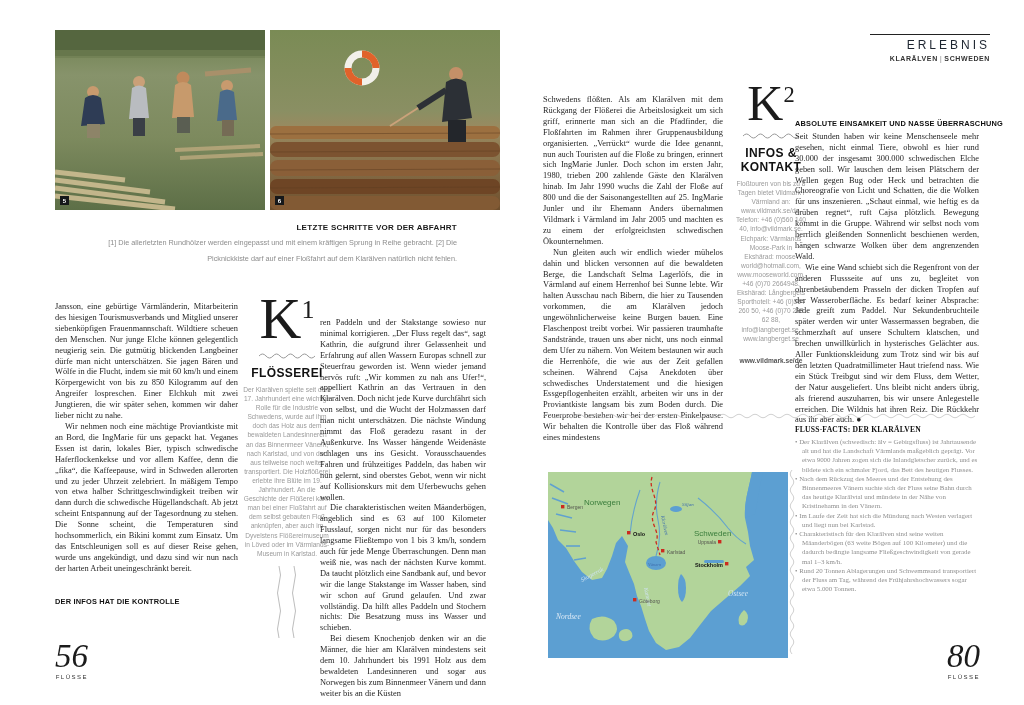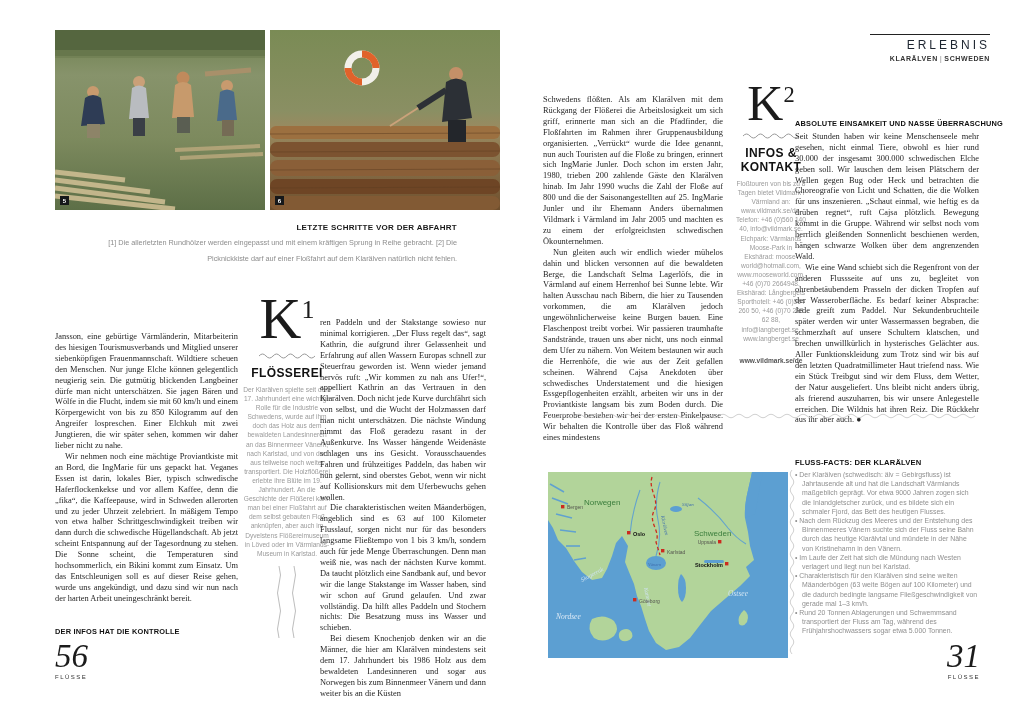--- a/index.html
+++ b/index.html
@@ -23,42 +23,42 @@
   .caption{position:absolute;left:97px;top:223px;width:360px;text-align:right;
            font-family:"Liberation Sans",sans-serif;}
   .caption-title{font-size:8px;font-weight:bold;color:#1a1a1a;letter-spacing:.3px;}
   .caption-body{font-size:7.3px;color:#8d8d8d;line-height:16px;margin-top:3px;}
   
   .col{position:absolute;text-align:justify;font-size:8.4px;line-height:10.9px;color:#262626;}
   .col p{margin:0;}
   .col p.ind{text-indent:10px;}
   .subhead{font-family:"Liberation Sans",sans-serif;font-weight:bold;font-size:7.4px;
            color:#111;margin:22px 0 2px 0;text-align:left;letter-spacing:.2px;white-space:nowrap;}
-  #col1{left:55px;top:332px;width:183px;}
+  #col1{left:55px;top:302px;width:183px;}
   #col3{left:320px;top:318px;width:166px;}
   #col4{left:543px;top:95px;width:180px;}
   #col6{left:795px;top:97px;width:184px;}
   
   .dropbox{position:absolute;text-align:center;font-family:"Liberation Sans",sans-serif;}
   #sidebox{left:243px;top:290px;width:88px;text-align:center;}
   #infobox{left:735px;top:78px;width:72px;}
   .dropcap{font-family:"Liberation Serif",serif;color:#1b1b1b;line-height:1;}
   #sidebox .dropcap{font-size:58px;}
   #infobox .dropcap{font-size:50px;}
   .dropcap sup{font-size:45%;vertical-align:super;}
   .dropbox .squig{margin:4px auto 6px auto;display:block;}
   .side-title{font-size:12px;font-weight:bold;color:#111;letter-spacing:.4px;margin-bottom:5px;}
   .side-body{font-size:6.6px;line-height:9.1px;color:#9a9a9a;}
   .info-link{font-size:6.6px;font-weight:bold;color:#555;margin-top:14px;}
   
-  #facts{left:795px;top:458px;width:184px;position:absolute;font-family:Liberation Sans, sans-serif;}
+  #facts{left:795px;top:425px;width:184px;position:absolute;font-family:Liberation Serif, serif;}
   .facts-title{font-size:7.6px;font-weight:bold;color:#111;margin-bottom:3px;letter-spacing:.2px;}
   .fact{font-size:6.9px;line-height:9.2px;color:#8f8f8f;padding-left:7px;text-indent:-7px;margin:0;}
   
-  .pagenum{position:absolute;font-family:"Liberation Serif",serif;color:#1b1b1b;}
+  .pagenum{position:absolute;font-family:"Liberation Serif",serif;color:#1b1b1b;text-align:right;}
   .pagenum .num{font-size:33px;font-style:italic;line-height:1;}
   .pagenum .lbl{font-family:"Liberation Sans",sans-serif;font-size:6px;letter-spacing:1.5px;
                 color:#333;margin-top:1px;}
   #pn-left{left:55px;top:640px;}
   #pn-right{right:44px;top:640px;text-align:right;}
   
   #map{position:absolute;left:548px;top:472px;width:240px;height:188px;}
   
   .squig-h{position:absolute;}
 </style>
@@ -179,21 +179,21 @@
   <div class="side-body">Der Klarälven spielte seit dem 17. Jahrhundert eine wichtige Rolle für die Industrie Schwedens, wurde auf ihm doch das Holz aus dem bewaldeten Landesinneren an das Binnenmeer Vänern, nach Karlstad, und von dort aus teilweise noch weiter transportiert. Die Holzflößerei erlebte ihre Blüte im 19. Jahrhundert. An die Geschichte der Flößerei kann man bei einer Floßfahrt auf dem selbst gebauten Floß anknüpfen, aber auch im Dyvelstens Flößereimuseum in Löved oder im Värmlands-Museum in Karlstad.</div>
   <svg width="40" height="75" viewBox="0 0 40 75" style="margin-top:8px">
     <path d="M12 0 q3 9 0 18 t0 18 t0 18 t0 18" fill="none" stroke="#bdbdbd" stroke-width="1"></path>
     <path d="M27 0 q3 9 0 18 t0 18 t0 18 t0 18" fill="none" stroke="#bdbdbd" stroke-width="1"></path>
   </svg>
 </div>
 
 <div id="col3" class="col">
   <p>ren Paddeln und der Stakstange sowieso nur minimal korrigieren. „Der Fluss regelt das“, sagt Kathrin, die aufgrund ihrer Gelassenheit und Erfahrung auf allen Wassern Europas schnell zur Steuerfrau geworden ist. Wenn wieder jemand nervös ruft: „Wir kommen zu nah ans Ufer!“, appelliert Kathrin an das Vertrauen in den Klarälven. Doch nicht jede Kurve durchfährt sich von selbst, und die Wucht der Holzmassen darf man nicht unterschätzen. Die nächste Windung nimmt das Floß geradezu rasant in der Außenkurve. Ins Wasser hängende Weidenäste schlagen uns ins Gesicht. Vorausschauendes Fahren und frühzeitiges Paddeln, das haben wir nun gelernt, sind oberstes Gebot, wenn wir nicht auf Kollisionskurs mit dem Uferbewuchs gehen wollen.</p>
   <p class="ind">Die charakteristischen weiten Mäanderbögen, angeblich sind es 63 auf 100 Kilometer Flusslauf, sorgen nicht nur für das besonders langsame Fließtempo von 1 bis 3 km/h, sondern auch für jede Menge Überraschungen. Denn man weiß nie, was nach der nächsten Kurve kommt. Da taucht plötzlich eine Sandbank auf, und bevor wir die lange Stakstange im Wasser haben, sind wir schon auf Grund gelaufen. Und zwar vollständig. Da hilft alles Paddeln und Stochern nichts: Die Besatzung muss ins Wasser und schieben.</p>
-  <p class="ind">Bei diesem Knochenjob denken wir an die Männer, die hier am Klarälven mindestens seit dem 17. Jahrhundert bis 1986 Holz aus dem bewaldeten Landesinneren und sogar aus Norwegen bis zum Binnenmeer Vänern und dann weiter bis an die Küsten</p>
+  <p class="ind">Bei diesem Knochenjob denken wir an die Männer, die hier am Klarälven mindestens seit dem 10. Jahrhundert bis 1991 Holz aus dem bewaldeten Landesinneren und sogar aus Norwegen bis zum Binnenmeer Vänern und dann weiter bis an die Küsten</p>
 </div>
 
 <div id="col4" class="col">
   <p>Schwedens flößten. Als am Klarälven mit dem Rückgang der Flößerei die Arbeitslosigkeit um sich griff, erinnerte man sich an die Pfadfinder, die Floßfahrten im Rahmen ihrer Gruppenausbildung organisierten. „Verrückt“ wurde die Idee genannt, nun auch Touristen auf die Floße zu bringen, erinnert sich IngMarie Junler. Doch schon im ersten Jahr, 1980, trieben 200 zahlende Gäste den Klarälven hinab. Im Jahr 1990 wuchs die Zahl der Floße auf 800 und die der Saisonangestellten auf 25. IngMarie Junler und ihr Ehemann Anders übernahmen Vildmark i Värmland im Jahr 2005 und machten es zu einem der erfolgreichsten schwedischen Ökounternehmen.</p>
   <p class="ind">Nun gleiten auch wir endlich wieder mühelos dahin und blicken versonnen auf die bewaldeten Berge, die Landschaft Selma Lagerlöfs, die in Värmland auf einem Herrenhof bei Sunne lebte. Wir halten Ausschau nach Bibern, die hier zu Tausenden vorkommen, die am Klarälven jedoch ungewöhnlicherweise keine Burgen bauen. Eine Flaschenpost treibt vorbei. Wir passieren traumhafte Sandstrände, trauen uns aber nicht, uns noch einmal dem Ufer zu nähern. Von Weitem bestaunen wir auch die Herrenhöfe, die wie aus der Zeit gefallen scheinen. Während Cajsa Anekdoten über schwedisches Understatement und die hiesigen Essgepflogenheiten erzählt, arbeiten wir uns in der Proviantkiste langsam bis zum Boden durch. Die Feuerprobe bestehen wir bei der ersten Pinkelpause. Wir behalten die Kontrolle über das Floß während eines mindestens</p>
 </div>
 
 <div id="infobox" class="dropbox">
   <div class="dropcap"><span>K</span><sup>2</sup></div>
   <svg class="squig" width="56" height="8" viewBox="0 0 56 8">
@@ -292,17 +292,17 @@
   <p class="fact">• Im Laufe der Zeit hat sich die Mündung nach Westen verlagert und liegt nun bei Karlstad.</p>
   <p class="fact">• Charakteristisch für den Klarälven sind seine weiten Mäanderbögen (63 weite Bögen auf 100 Kilometer) und die dadurch bedingte langsame Fließgeschwindigkeit von gerade mal 1–3 km/h.</p>
   <p class="fact">• Rund 20 Tonnen Ablagerungen und Schwemmsand transportiert der Fluss am Tag, während des Frühjahrshochwassers sogar etwa 5.000 Tonnen.</p>
 </div>
 
 <div id="pn-left" class="pagenum">
   <div class="num">56</div>
   <div class="lbl">FLÜSSE</div>
 </div>
 <div id="pn-right" class="pagenum">
-  <div class="num">31</div>
+  <div class="num">80</div>
   <div class="lbl">FLÜSSE</div>
 </div>
 
 </div>
 
 </body></html>

